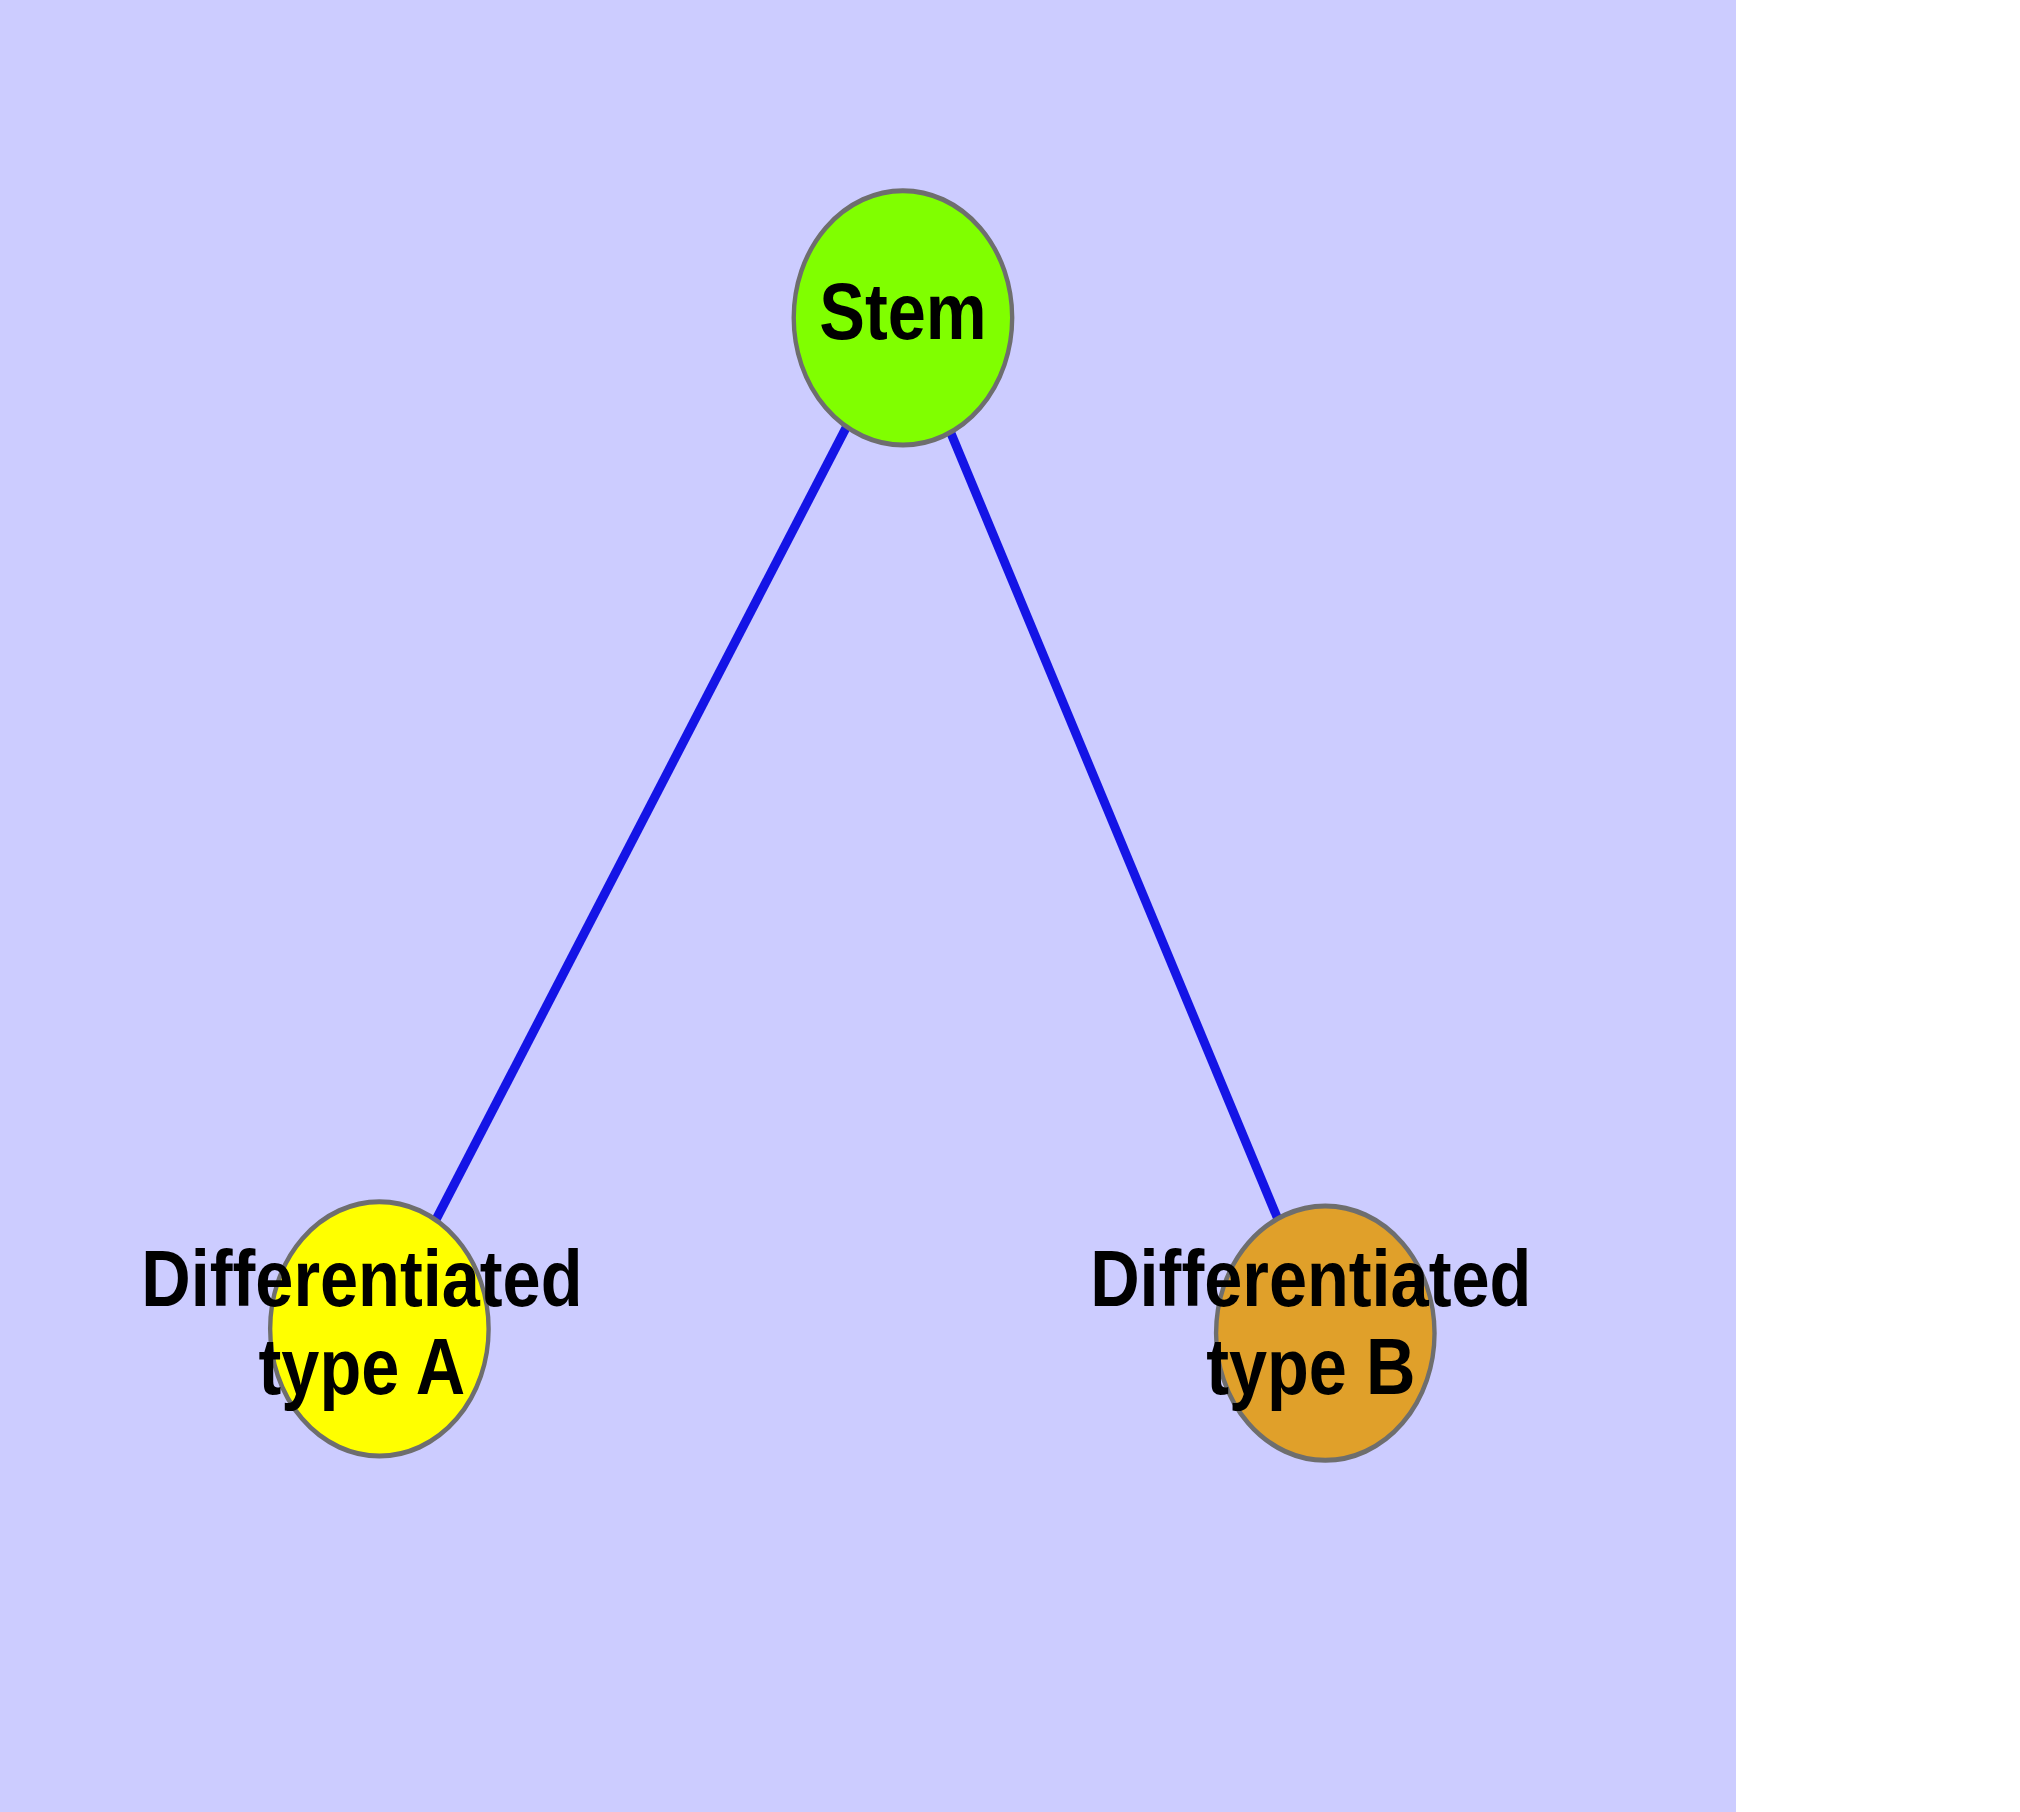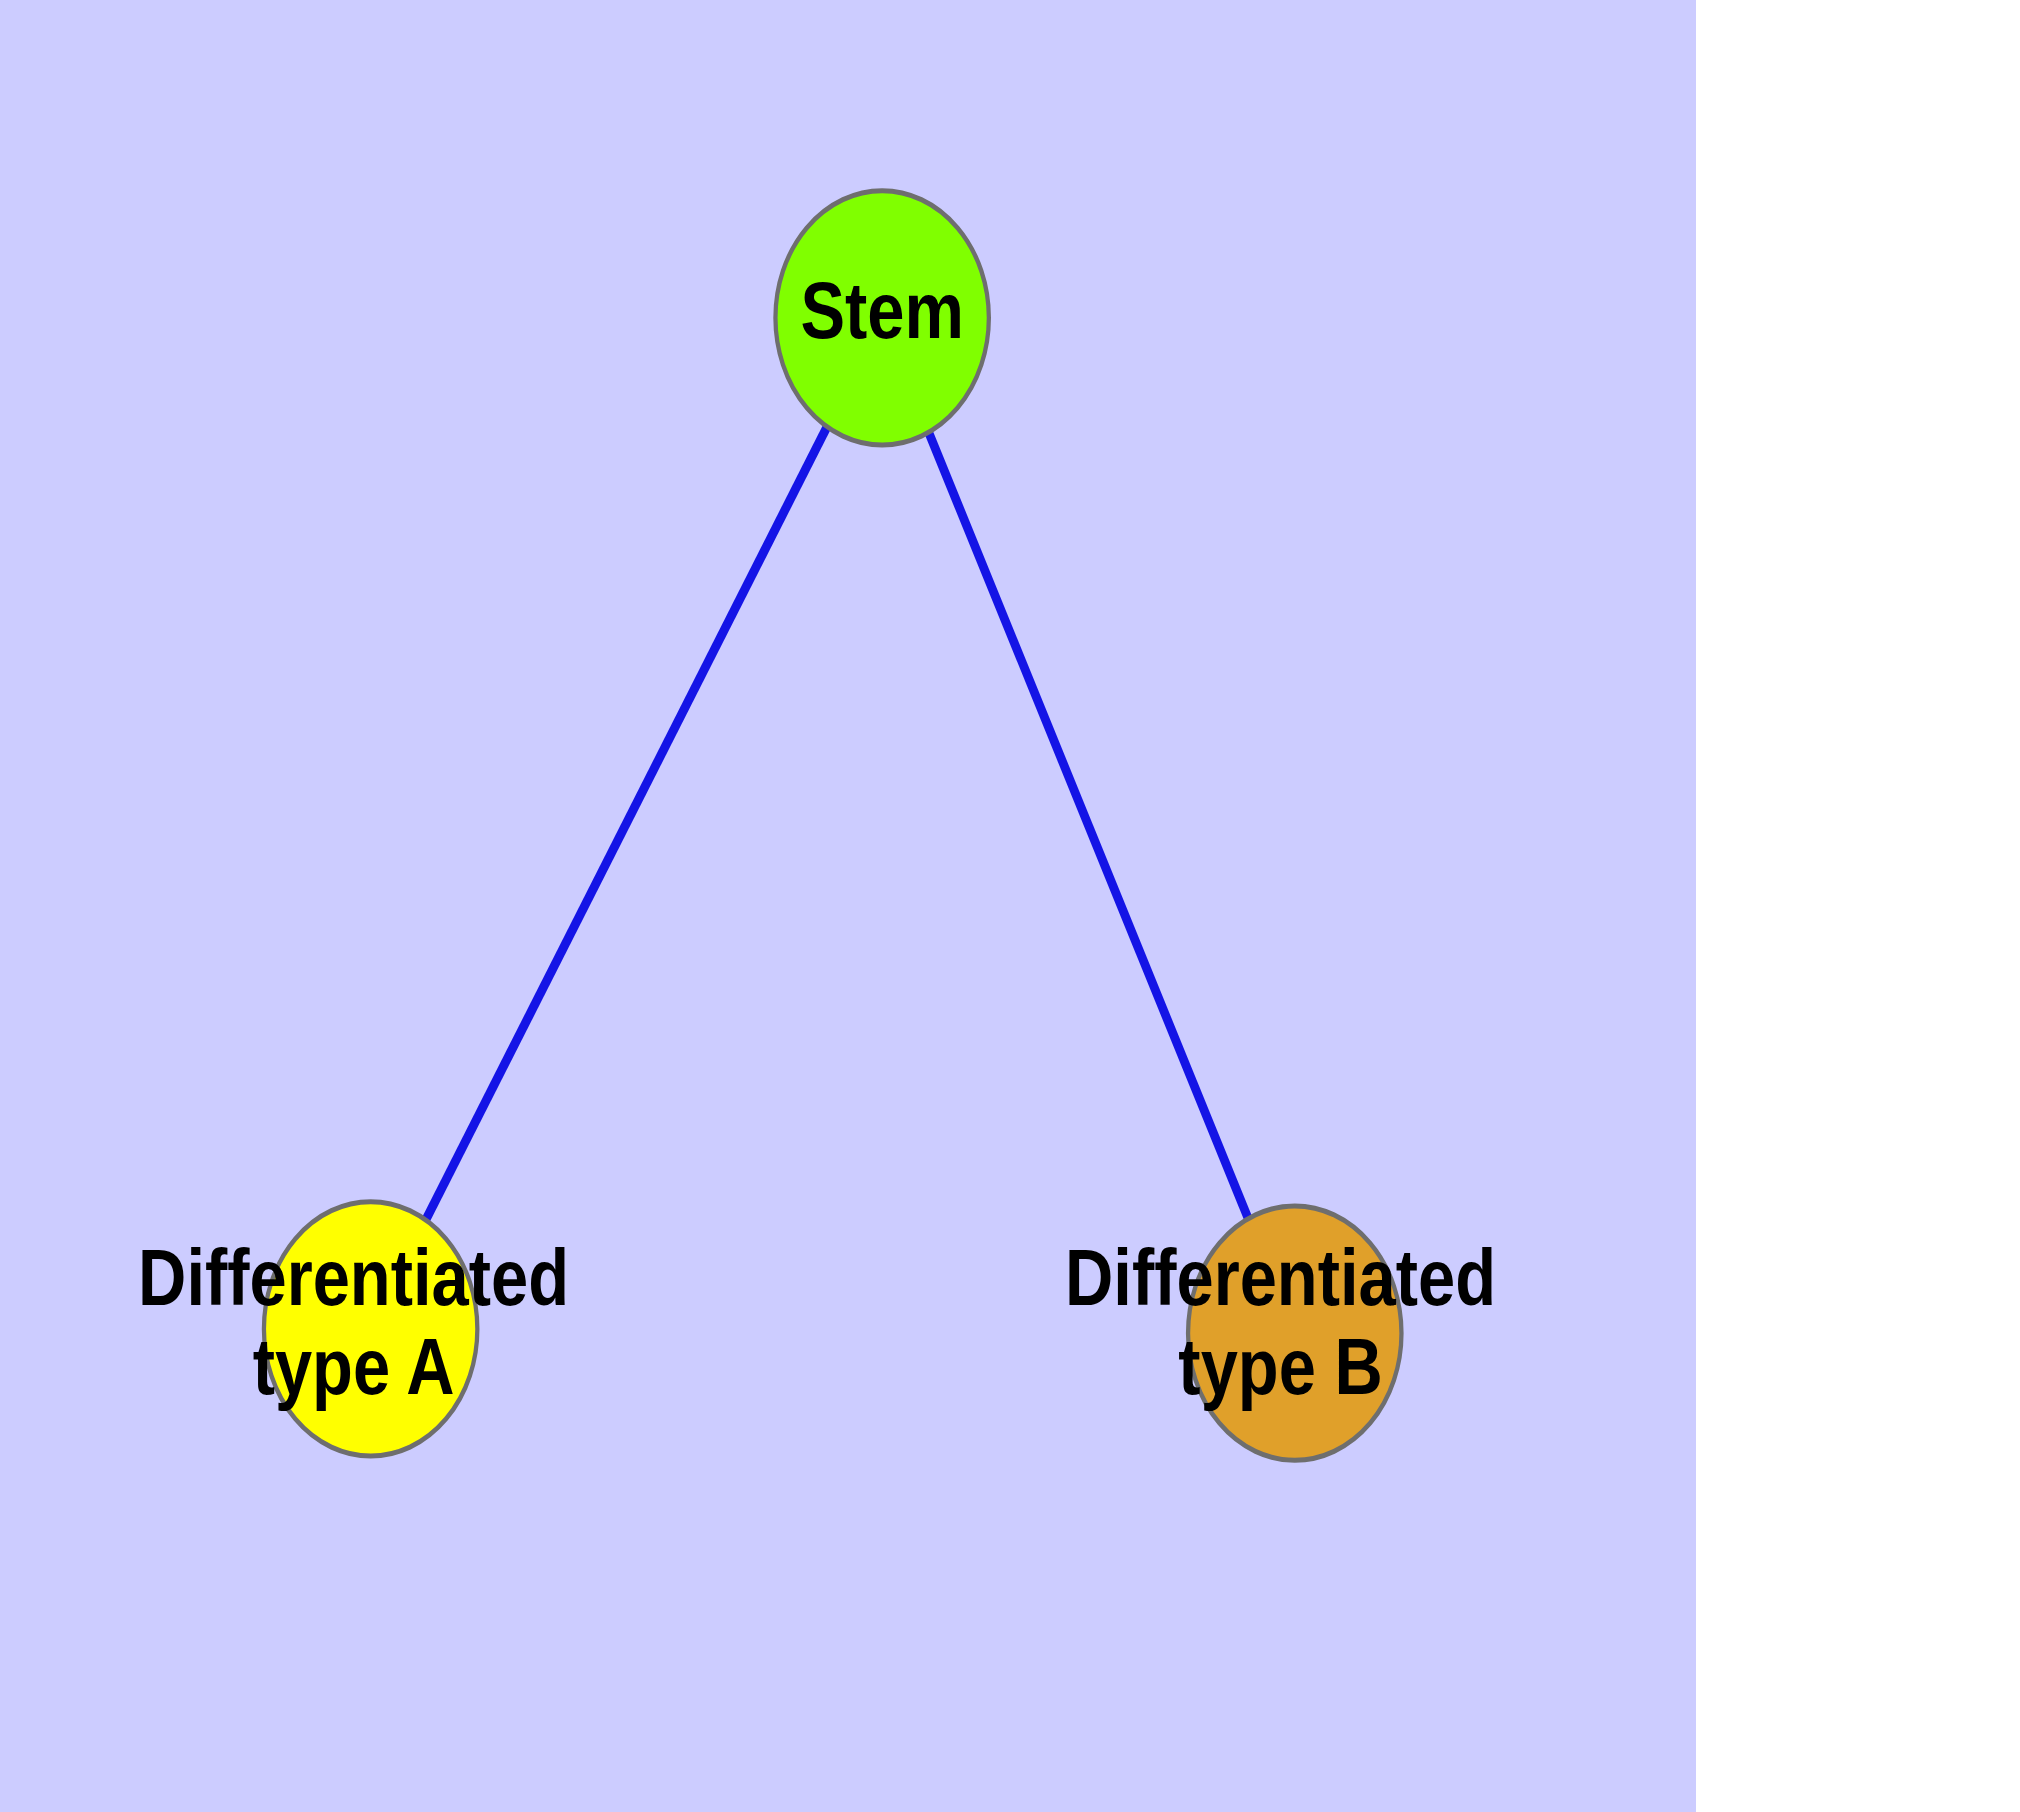--- a/index.html
+++ b/index.html
@@ -27,21 +27,21 @@
     font-size: 94px;
     fill: #000000;
     dominant-baseline: middle;
     text-anchor: middle;
     white-space: pre;
   }
 </style>
 </head>
 <body>
 
-<div id="stage" style="width: 1696px; height: 1812px;">
+<div id="stage" style="width: 1696px; height: 1812px; padding-left: 40px;">
   <svg id="graph-canvas" viewBox="0 0 2384 2138" preserveAspectRatio="none">
 
     <rect id="bg-rect" x="0" y="0" width="2384" height="2138" fill="#ccccff"></rect>
 
     <g id="edges-layer">
         <line x1="1240" y1="375" x2="521" y2="1568" stroke="#1414e6" stroke-width="12" stroke-linecap="butt"></line>
         <line x1="1240" y1="375" x2="1820" y2="1573" stroke="#1414e6" stroke-width="12" stroke-linecap="butt"></line>
       </g>
     <g id="nodes-layer">
         <circle cx="1240" cy="375" r="150" fill="#80ff00" stroke="#6e6e6e" stroke-width="6"></circle>

